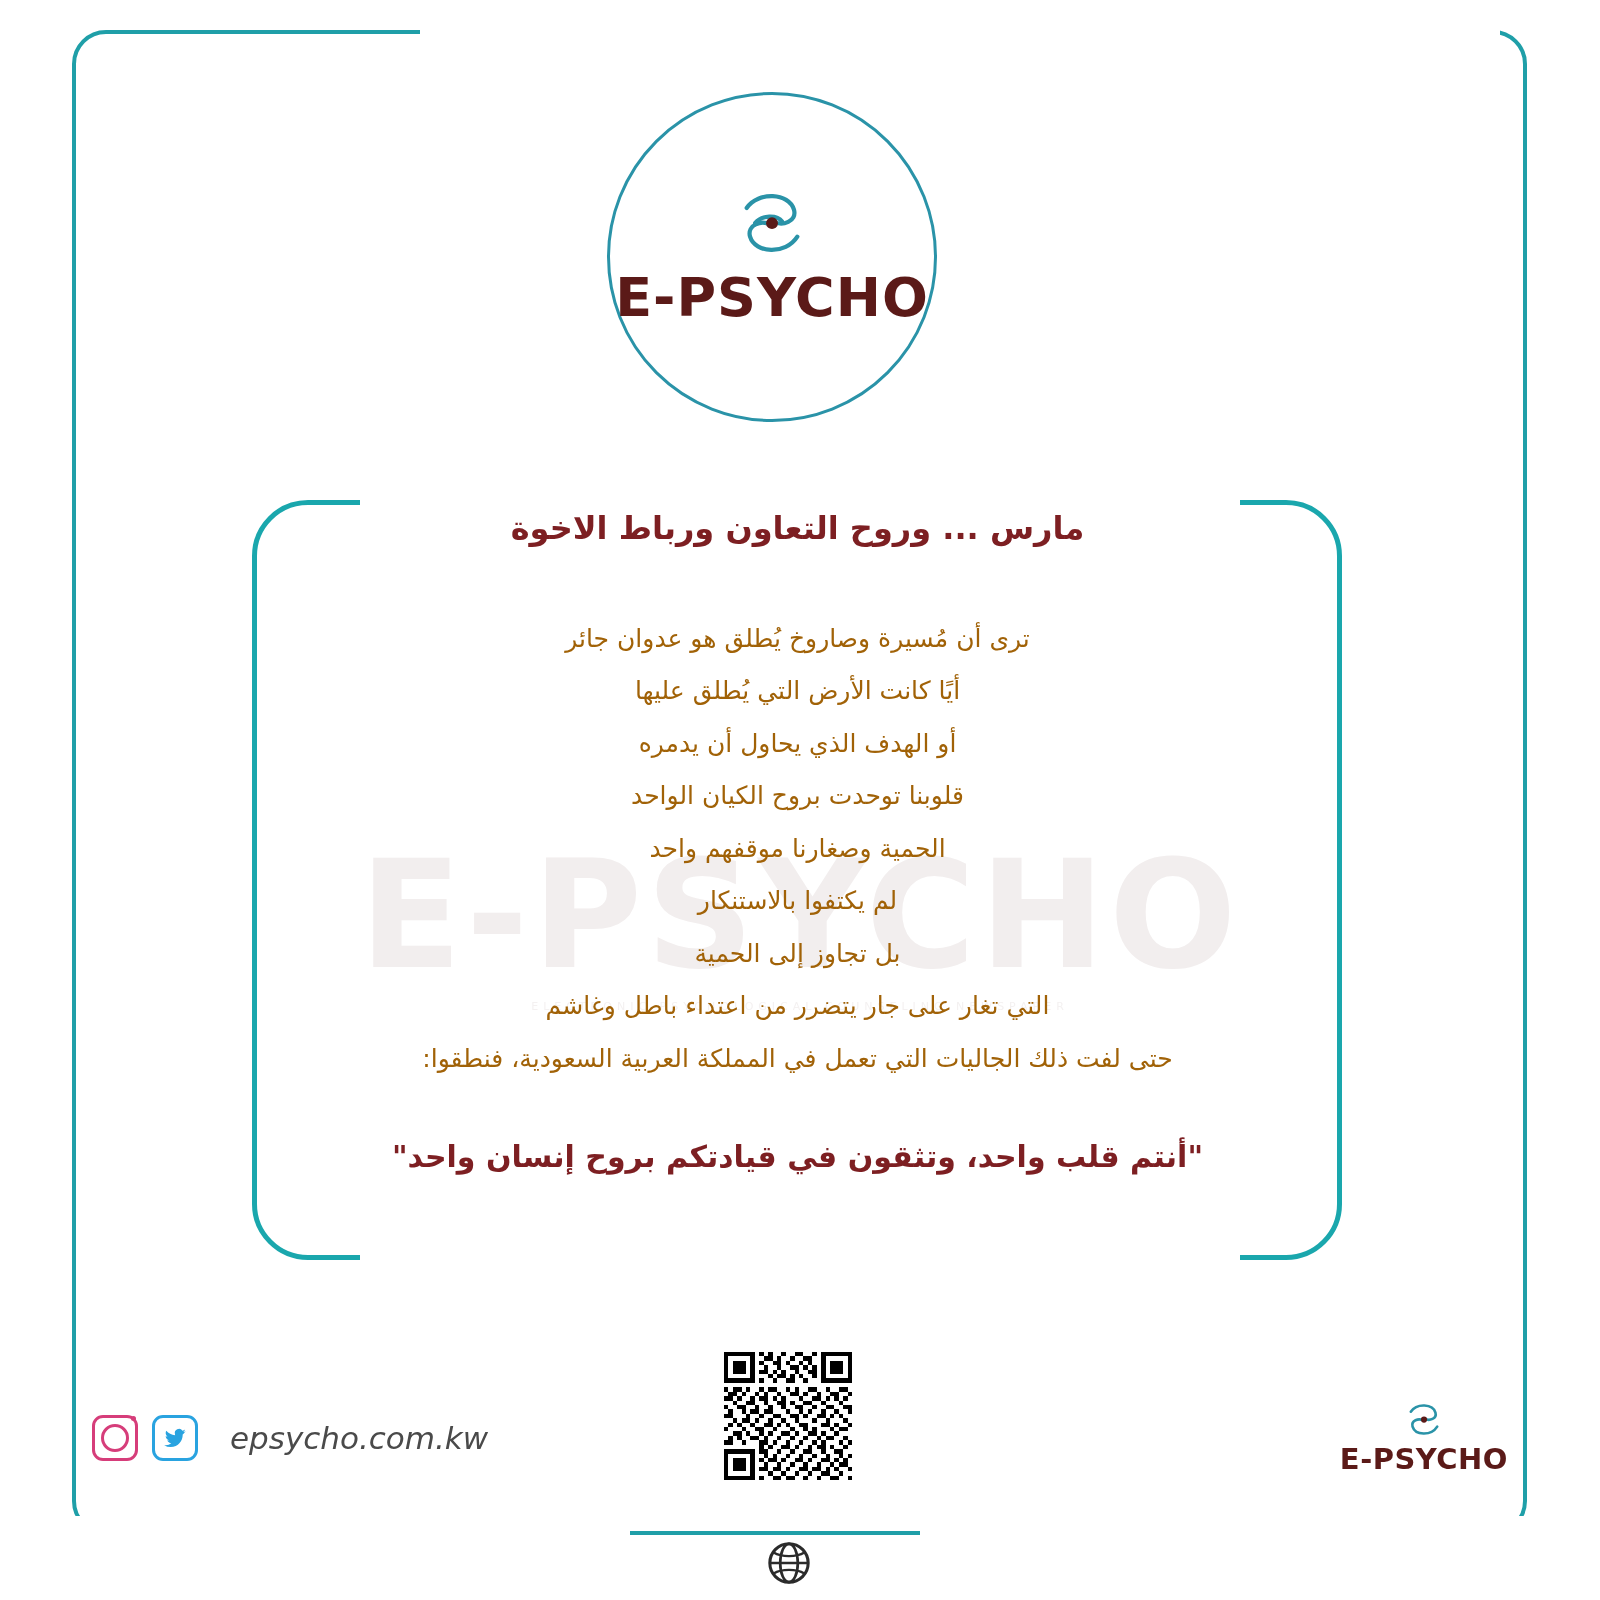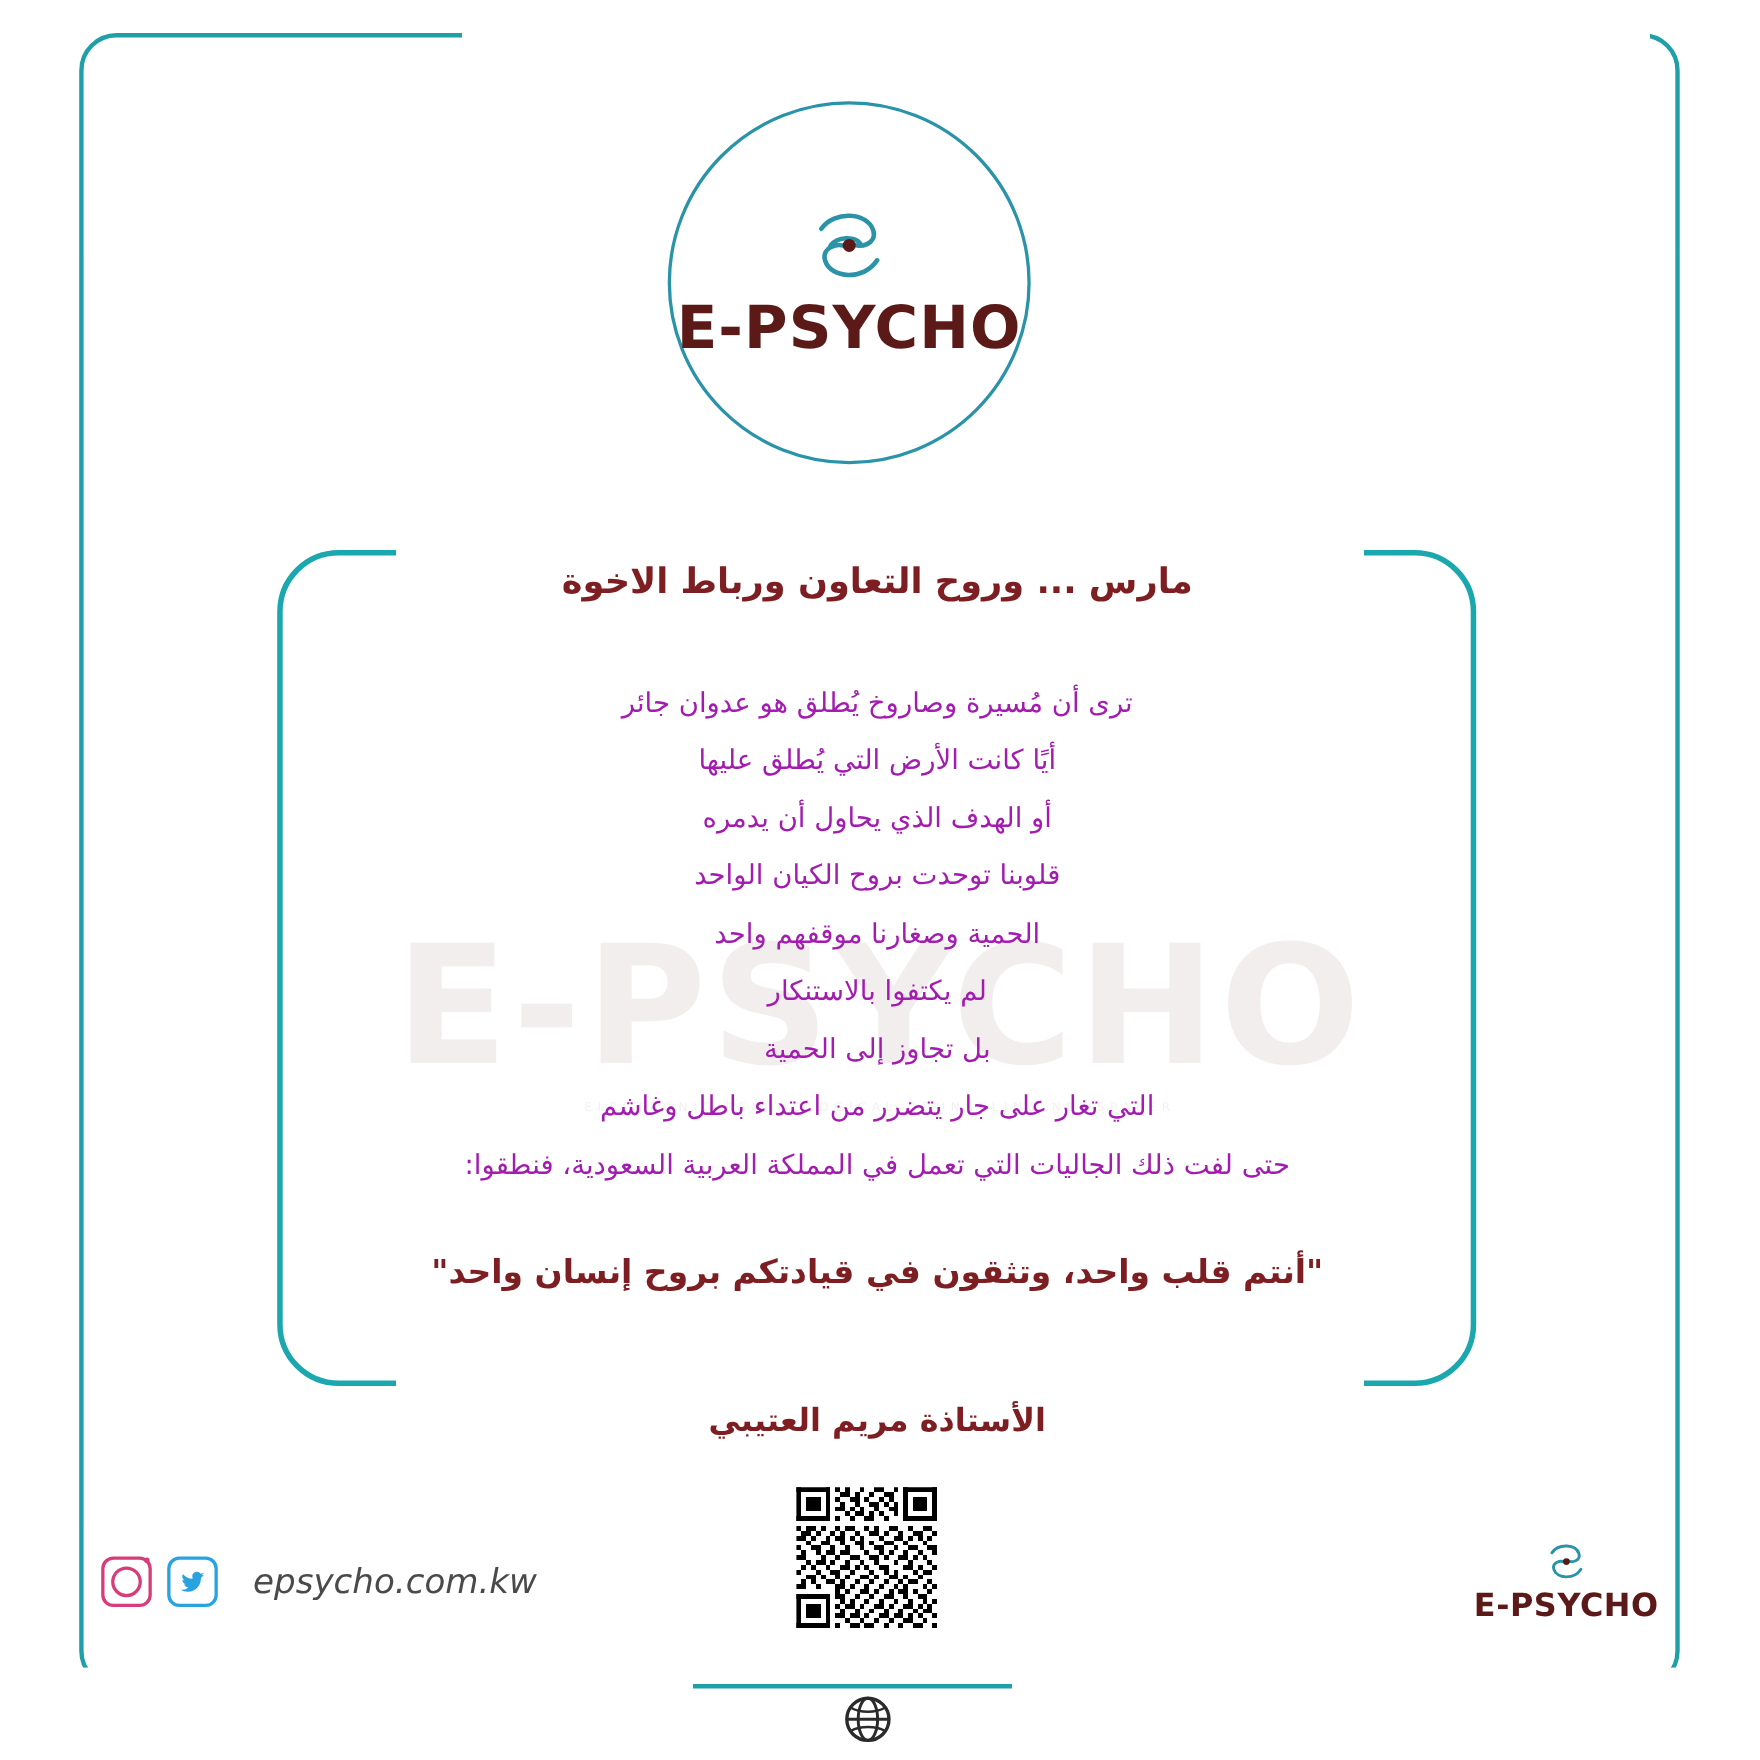--- a/index.html
+++ b/index.html
@@ -152,21 +152,21 @@
     font-size: 32px;
     color: #7d1f22;
     margin-top: 12px;
     line-height: 1.4;
   }
   .poem {
     margin-top: 62px;
     font-family: "DejaVu Sans", sans-serif;
     font-size: 25px;
     line-height: 2.1;
-    color: #a21caf;
+    color: #a16207;
   }
   .poem div {
     white-space: nowrap;
   }
   .quote {
     margin-top: 54px;
     font-family: "DejaVu Sans", sans-serif;
     font-weight: bold;
     font-size: 30px;
     color: #7d1f22;
@@ -307,21 +307,20 @@
       <div>أيًا كانت الأرض التي يُطلق عليها</div>
       <div>أو الهدف الذي يحاول أن يدمره</div>
       <div>قلوبنا توحدت بروح الكيان الواحد</div>
       <div>الحمية وصغارنا موقفهم واحد</div>
       <div>لم يكتفوا بالاستنكار</div>
       <div>بل تجاوز إلى الحمية</div>
       <div>التي تغار على جار يتضرر من اعتداء باطل وغاشم</div>
       <div>حتى لفت ذلك الجاليات التي تعمل في المملكة العربية السعودية، فنطقوا:</div>
     </div>
     <div class="quote">"أنتم قلب واحد، وتثقون في قيادتكم بروح إنسان واحد"</div>
-    <div class="author">الأستاذة مريم العتيبي</div>
   </div>
 
   <div class="footer-social">
     <div class="social-icon ig">
       <div class="ig-ring">
           <span class="ig-dot"></span>
         </div>
     </div>
     <div class="social-icon tw">
       <svg viewBox="0 0 24 24" width="26" height="26" aria-hidden="true">

